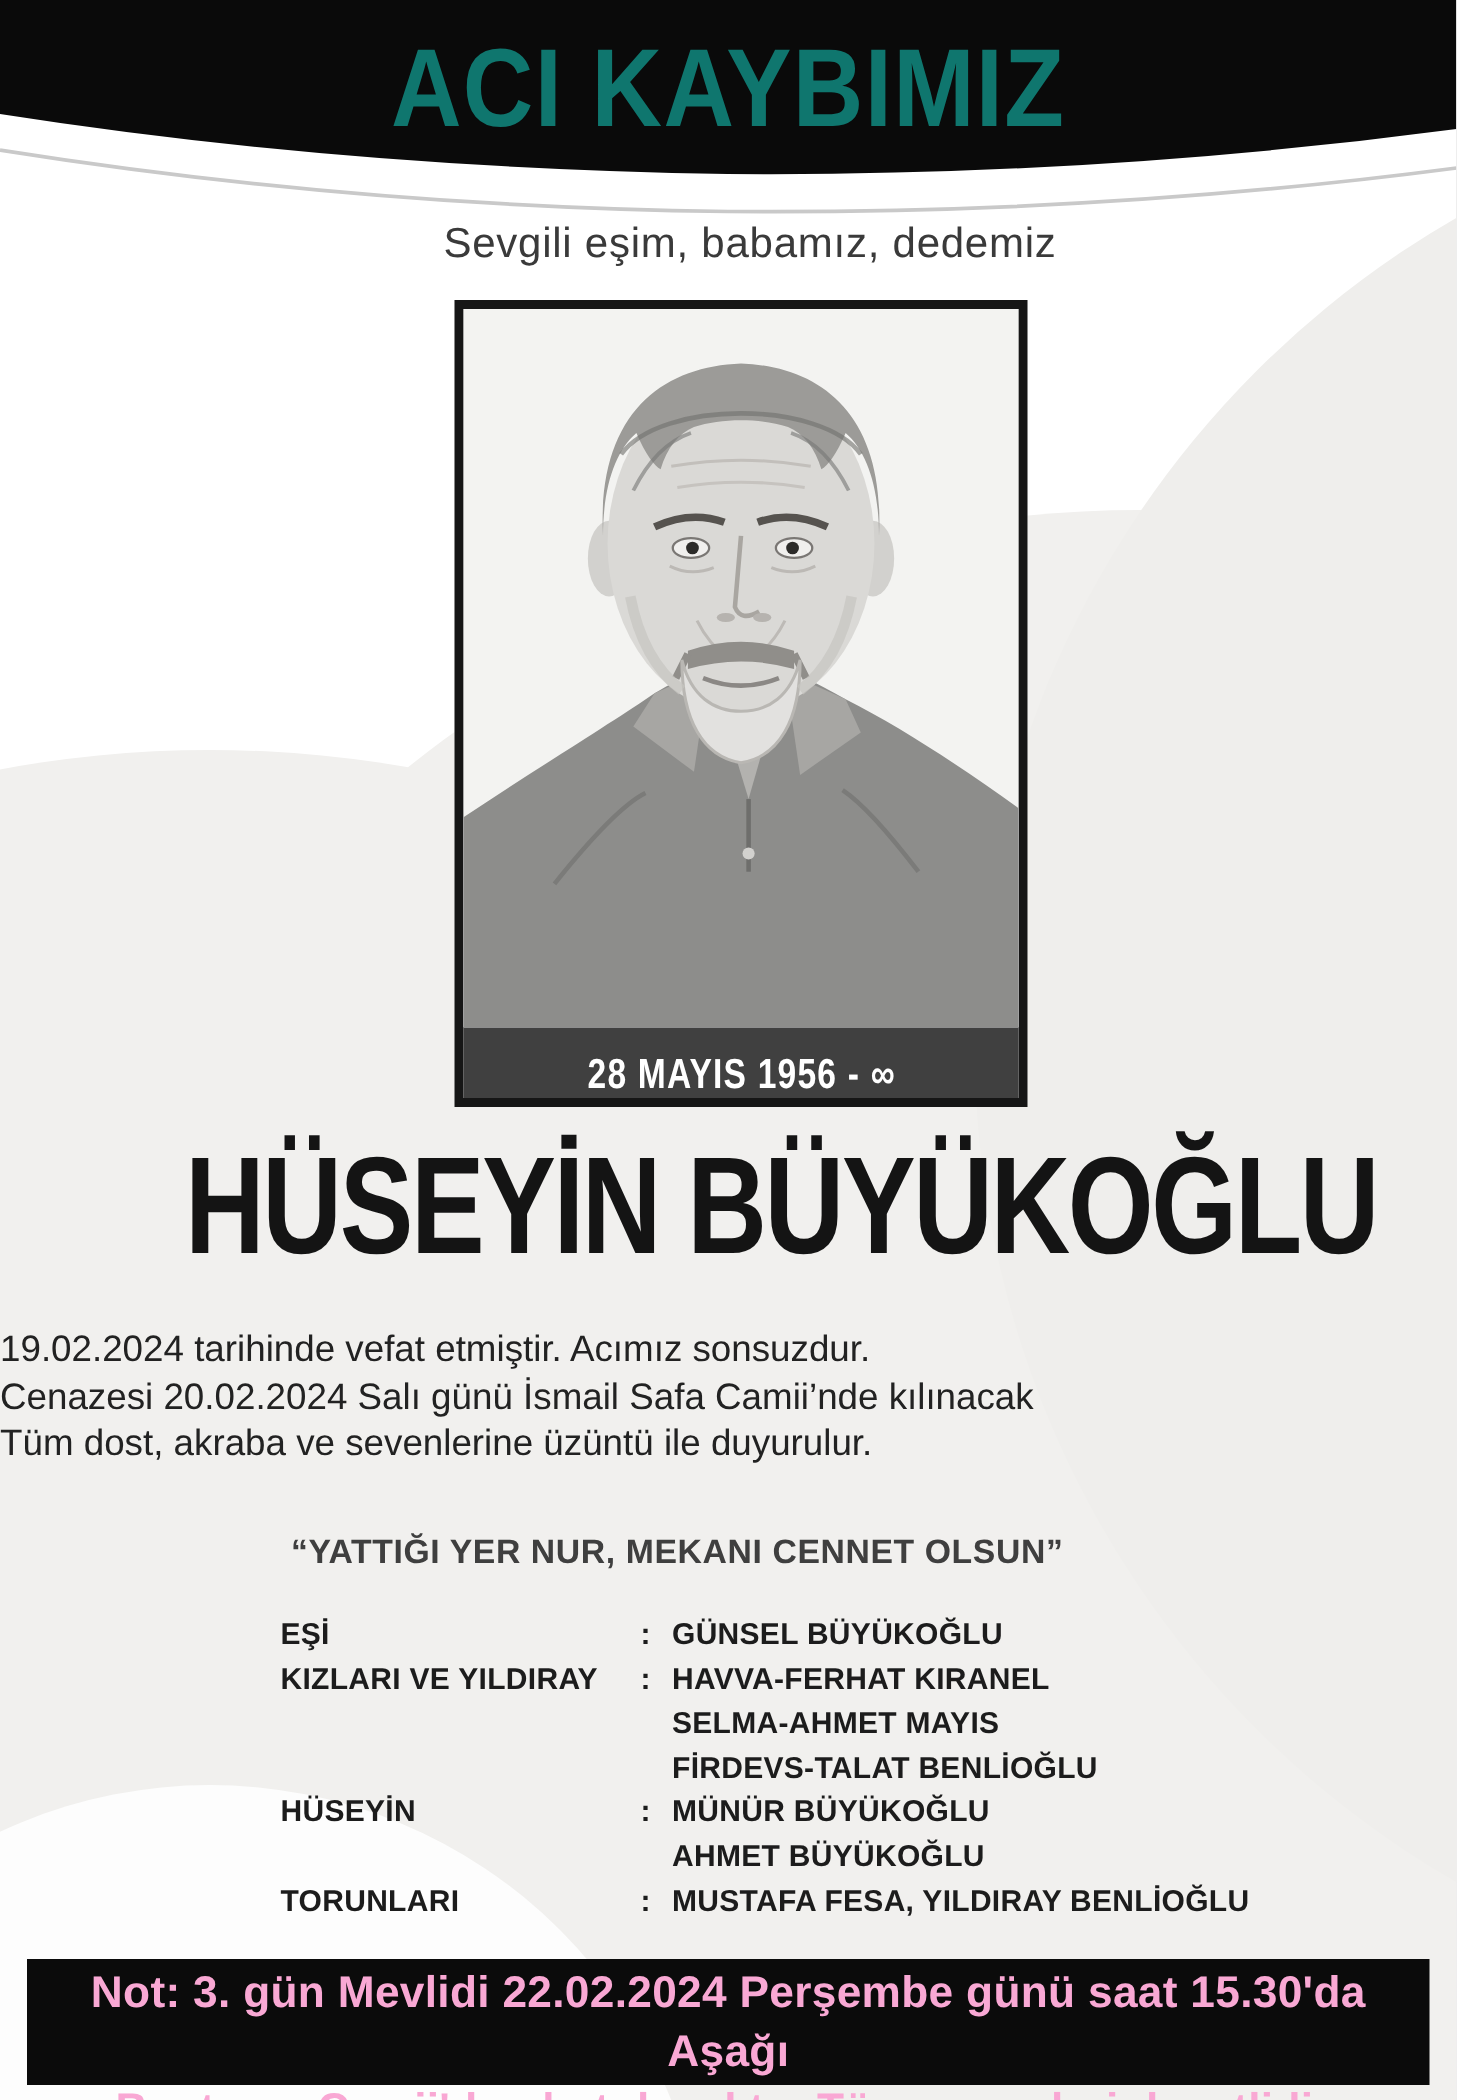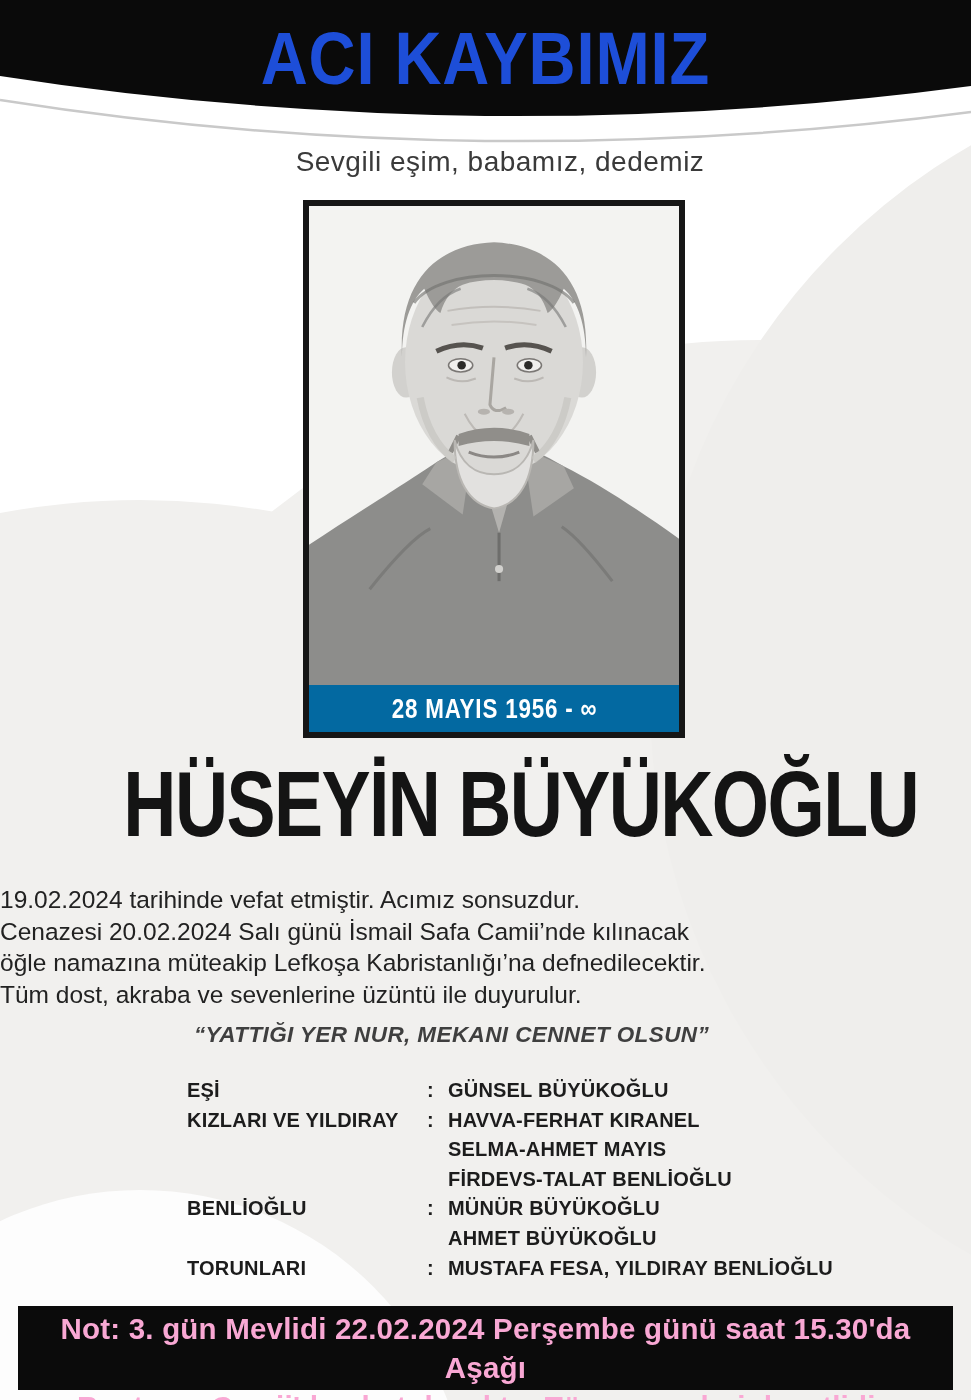--- a/index.html
+++ b/index.html
@@ -11,61 +11,61 @@
   
   .blob{position:absolute;border-radius:50%;}
   .blob-mid{left:-20px;top:340px;width:1560px;height:1560px;background:#f1f0ee;}
   .blob-left{left:-620px;top:500px;width:1520px;height:1520px;background:#f1f0ee;}
   .blob-right{left:650px;top:60px;width:1280px;height:1280px;background:#efeeec;}
   .blob-white-bl{left:-190px;top:1190px;width:660px;height:660px;background:#fdfdfd;}
 
   
   .header-svg{position:absolute;left:0;top:0;width:971px;height:150px;display:block;}
   .header-title-wrap{
-    position:absolute;left:0;top:16px;width:971px;text-align:center;color:#1d4ed8;
+    position:absolute;left:0;top:16px;width:971px;text-align:center;color:#0f766e;
   }
   .header-title{
     display:inline-block;font-weight:bold;font-size:74px;letter-spacing:1px;
     transform:scaleX(0.88);transform-origin:center;white-space:nowrap;
   }
   .subtitle{
     position:absolute;left:0;top:146px;width:1000px;text-align:center;
     font-size:28px;color:#3a3a3a;letter-spacing:0.5px;
   }
 
   
   .photo-frame{
     position:absolute;left:303px;top:200px;width:370px;height:526px;
     border:6px solid #161616;background:#f7f7f6;
   }
   .portrait-svg{display:block;width:370px;height:479px;}
   .photo-caption{
-    position:absolute;left:0;bottom:0;width:100%;height:47px;background:#0369a1;
-    display:flex;align-items:center;justify-content:center;color:#ffffff;
+    position:absolute;left:0;bottom:0;width:100%;height:47px;background:#404040;
+    display:flex;align-items:flex-end;justify-content:center;color:#ffffff;
   }
   .photo-caption-text{
     display:inline-block;font-weight:bold;font-size:28px;letter-spacing:1px;
     transform:scaleX(0.8);white-space:nowrap;
   }
 
   
   .name-wrap{position:absolute;left:0;top:752px;width:971px;text-align:center;color:#141414;padding-left:24px;}
   .name-text{
     display:inline-block;font-weight:bold;font-size:92px;letter-spacing:-2px;
     transform:scaleX(0.8);transform-origin:center;white-space:nowrap;
   }
 
   
   .announcement{
     position:absolute;left:0;top:884px;width:971px;text-align:left;
     font-size:24.5px;line-height:31.6px;color:#222222;
   }
   .quote{
     position:absolute;left:0;top:1022px;width:903px;text-align:center;
-    font-size:22.5px;font-weight:bold;font-style:italic;color:#3f3f3f;letter-spacing:0.4px;
+    font-size:22.5px;font-weight:bold;color:#3f3f3f;letter-spacing:0.4px;
   }
 
   
   .family-grid{
     position:absolute;left:187px;top:1076px;
     display:grid;grid-template-columns:240px 21px auto;
     font-size:20px;font-weight:bold;color:#1c1c1c;line-height:29.6px;
     letter-spacing:0.2px;white-space:nowrap;
   }
   .family-grid span{display:block;}
@@ -163,21 +163,20 @@
     </div>
   </div>
 
   <div class="name-wrap">
     <span class="name-text">HÜSEYİN BÜYÜKOĞLU</span>
   </div>
 
   <div class="announcement">
     <div>19.02.2024 tarihinde vefat etmiştir. Acımız sonsuzdur.</div>
     <div>Cenazesi 20.02.2024 Salı günü İsmail Safa Camii’nde kılınacak</div>
-    <div>öğle namazına müteakip Lefkoşa Kabristanlığı’na defnedilecektir.</div>
     <div>Tüm dost, akraba ve sevenlerine üzüntü ile duyurulur.</div>
   </div>
 
   <div class="quote">“YATTIĞI YER NUR, MEKANI CENNET OLSUN”</div>
 
   <div class="family-grid">
     <span>EŞİ</span>
     <span>:</span>
     <span>GÜNSEL BÜYÜKOĞLU</span>
 
@@ -186,21 +185,21 @@
     <span>HAVVA-FERHAT KIRANEL</span>
 
     <span></span>
     <span></span>
     <span>SELMA-AHMET MAYIS</span>
 
     <span></span>
     <span></span>
     <span>FİRDEVS-TALAT BENLİOĞLU</span>
 
-    <span>BENLİOĞLU</span>
+    <span>HÜSEYİN</span>
     <span>:</span>
     <span>MÜNÜR BÜYÜKOĞLU</span>
 
     <span></span>
     <span></span>
     <span>AHMET BÜYÜKOĞLU</span>
 
     <span>TORUNLARI</span>
     <span>:</span>
     <span>MUSTAFA FESA, YILDIRAY BENLİOĞLU</span>

